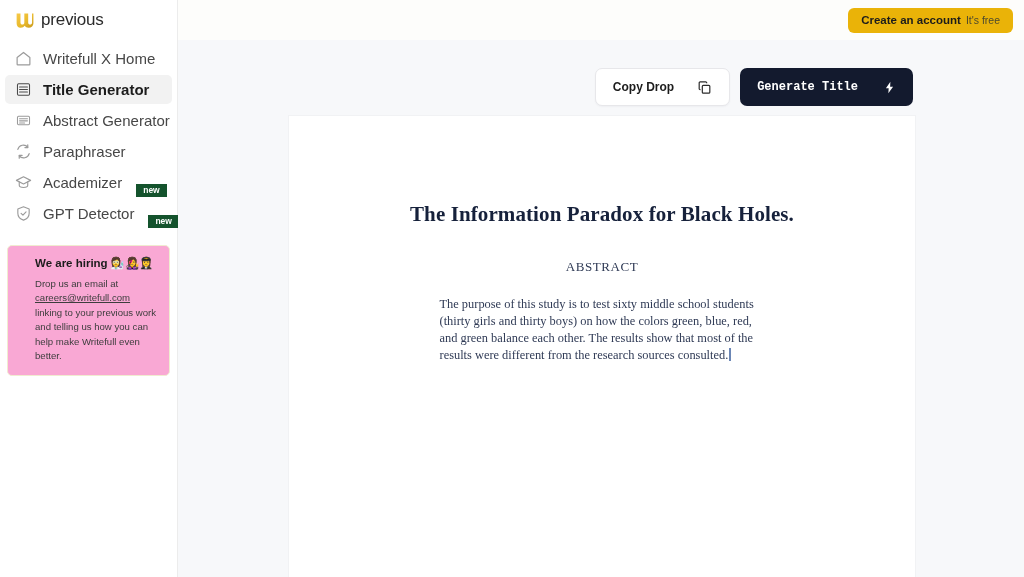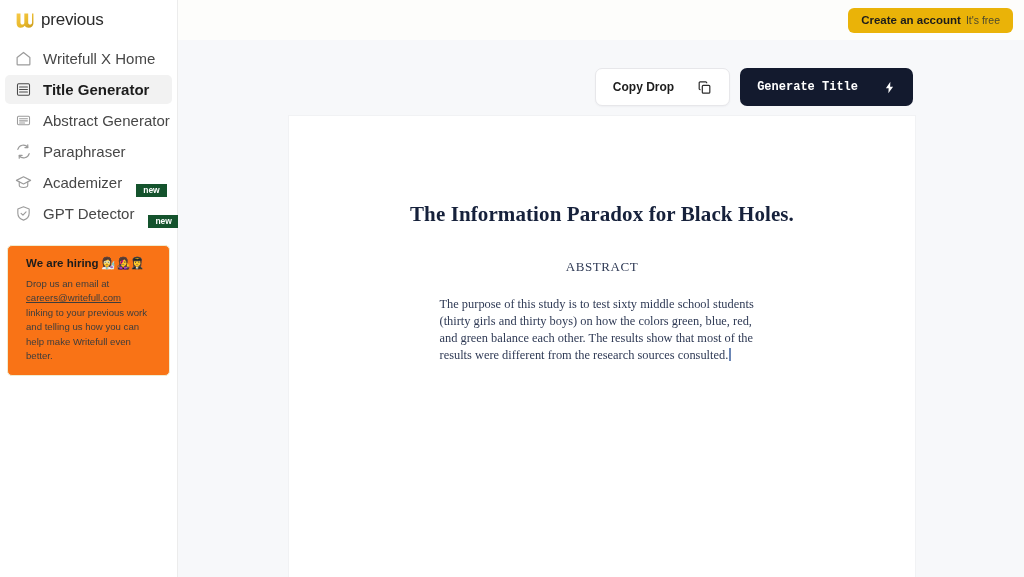--- a/index.html
+++ b/index.html
@@ -92,24 +92,24 @@
     border-radius: 0;
     padding: 2px 7px 3px 7px;
     line-height: 1;
     margin-left: 3px;
     margin-top: 16px;
   }
 
   
   .hiring-card {
     margin: 17px 7px 0 7px;
-    background: #f97316;
+    background: #f9a8d4;
     border: 1px solid #f0ecd0;
     border-radius: 5px;
-    padding: 10px 11px 12px 18px;
+    padding: 10px 11px 12px 27px;
   }
   .hiring-title {
     font-size: 11.5px;
     font-weight: 700;
     color: #1c1c1c;
     margin-bottom: 7px;
     white-space: nowrap;
   }
   .hiring-body {
     font-size: 9.6px;

